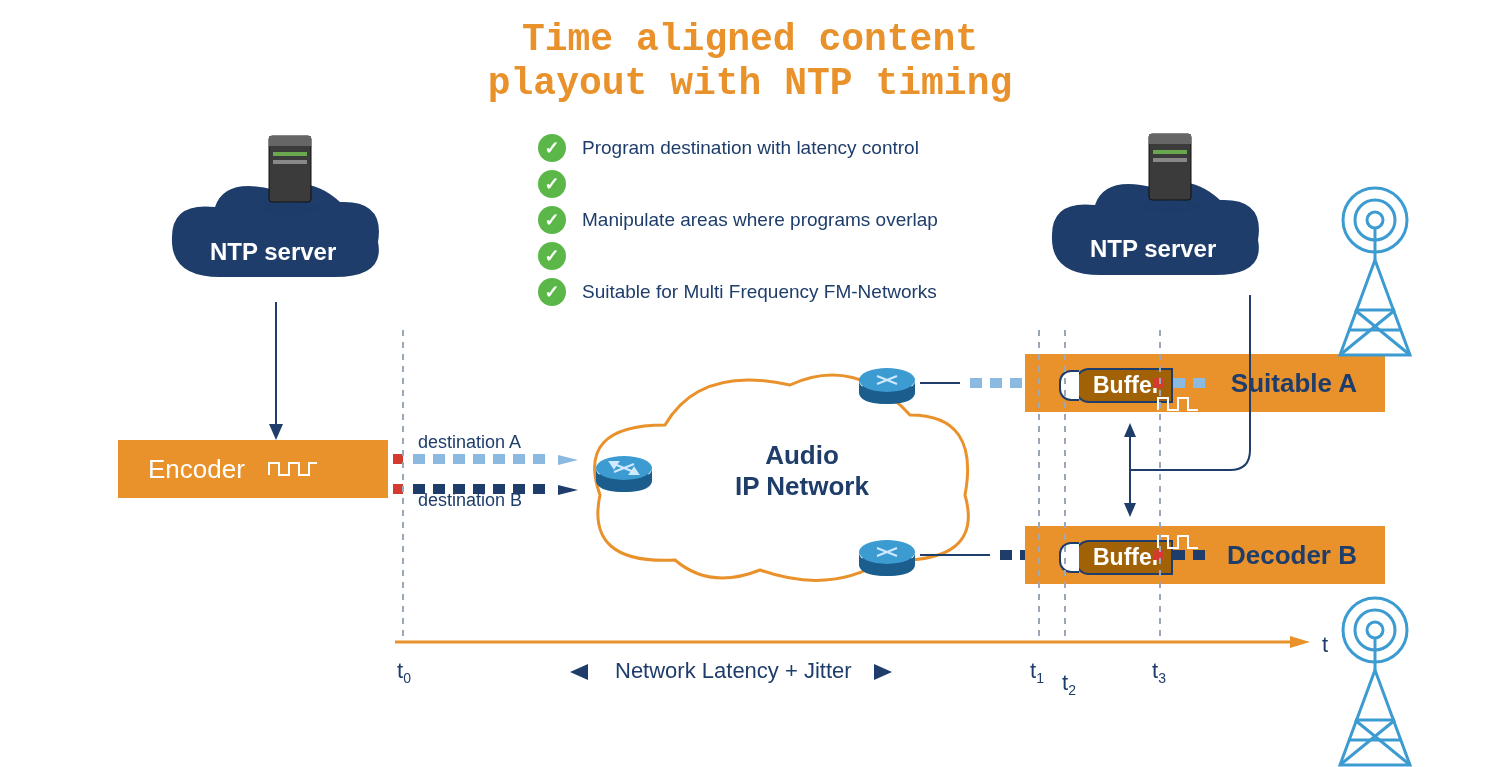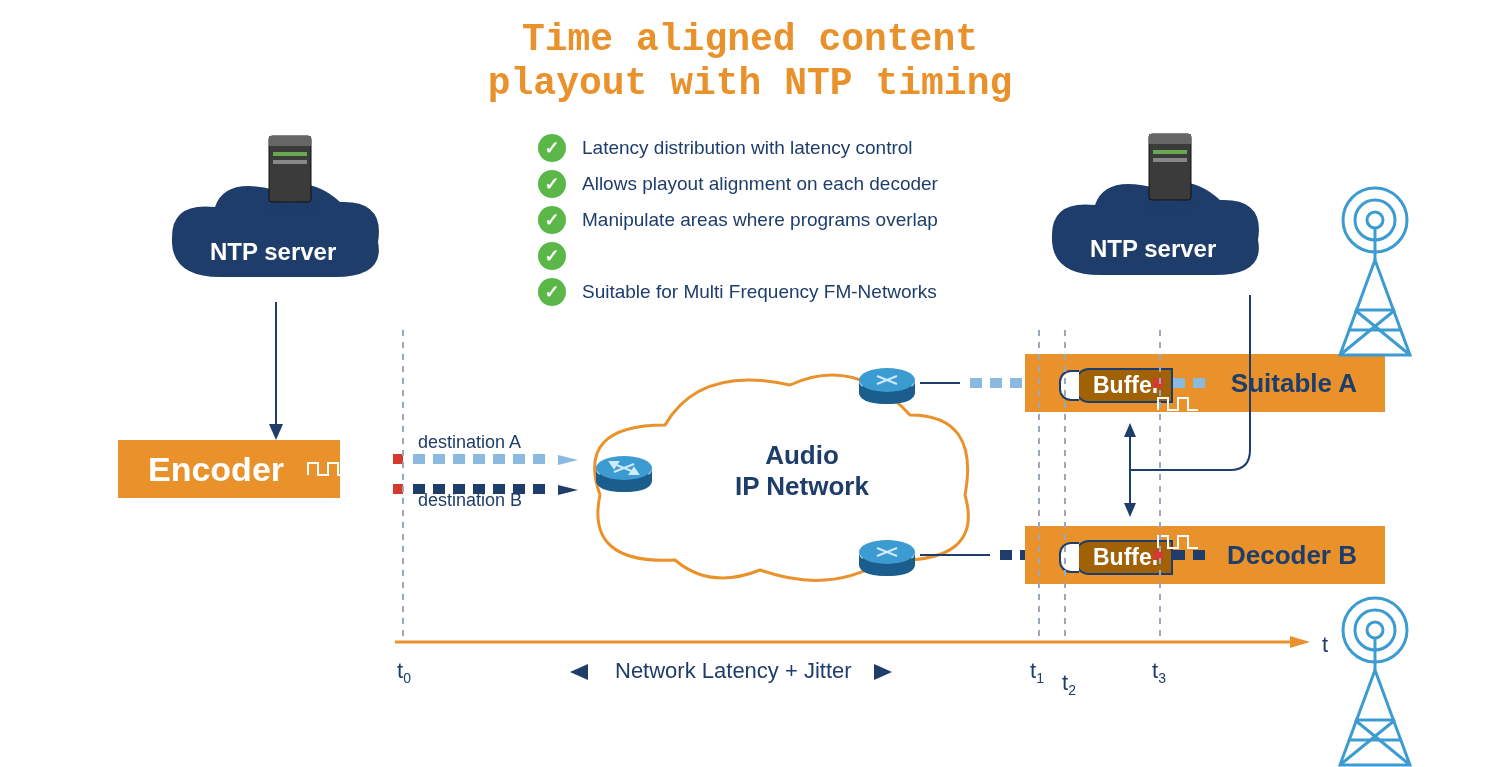--- a/index.html
+++ b/index.html
@@ -56,26 +56,26 @@
   .ntp-label {
     position: absolute;
     color: #fff;
     font-weight: 700;
     font-size: 24px;
   }
   .encoder-box {
     position: absolute;
     left: 118px;
     top: 440px;
-    width: 222px;
+    width: 270px;
     height: 58px;
     background: #E9922B;
     color: #fff;
-    font-size: 34px;
-    font-weight: 700;
+    font-size: 26px;
+    font-weight: 400;
     display: flex;
     align-items: center;
     padding-left: 30px;
     box-sizing: border-box;
   }
   .decoder-box {
     position: absolute;
     height: 58px;
     background: #E9922B;
     color: #1E3D6B;
@@ -156,25 +156,24 @@
 <body>
 
 <div class="title">
   <div>Time aligned content</div>
   <div>playout with NTP timing</div>
 </div>
 
 <div class="bullets">
   <div class="bullet">
       <span class="check">✓</span>
-      <span>Latency distribution with latency control</span>
-    </div>
-  <div class="bullet">
-      <span class="check">✓</span>
-      <span>Allows playout alignment on each decoder</span>
+      <span>Program destination with latency control</span>
+    </div>
+  <div class="bullet">
+      <span class="check">✓</span>
     </div>
   <div class="bullet">
       <span class="check">✓</span>
       <span>Manipulate areas where programs overlap</span>
     </div>
   <div class="bullet">
       <span class="check">✓</span>
     </div>
   <div class="bullet">
       <span class="check">✓</span>

